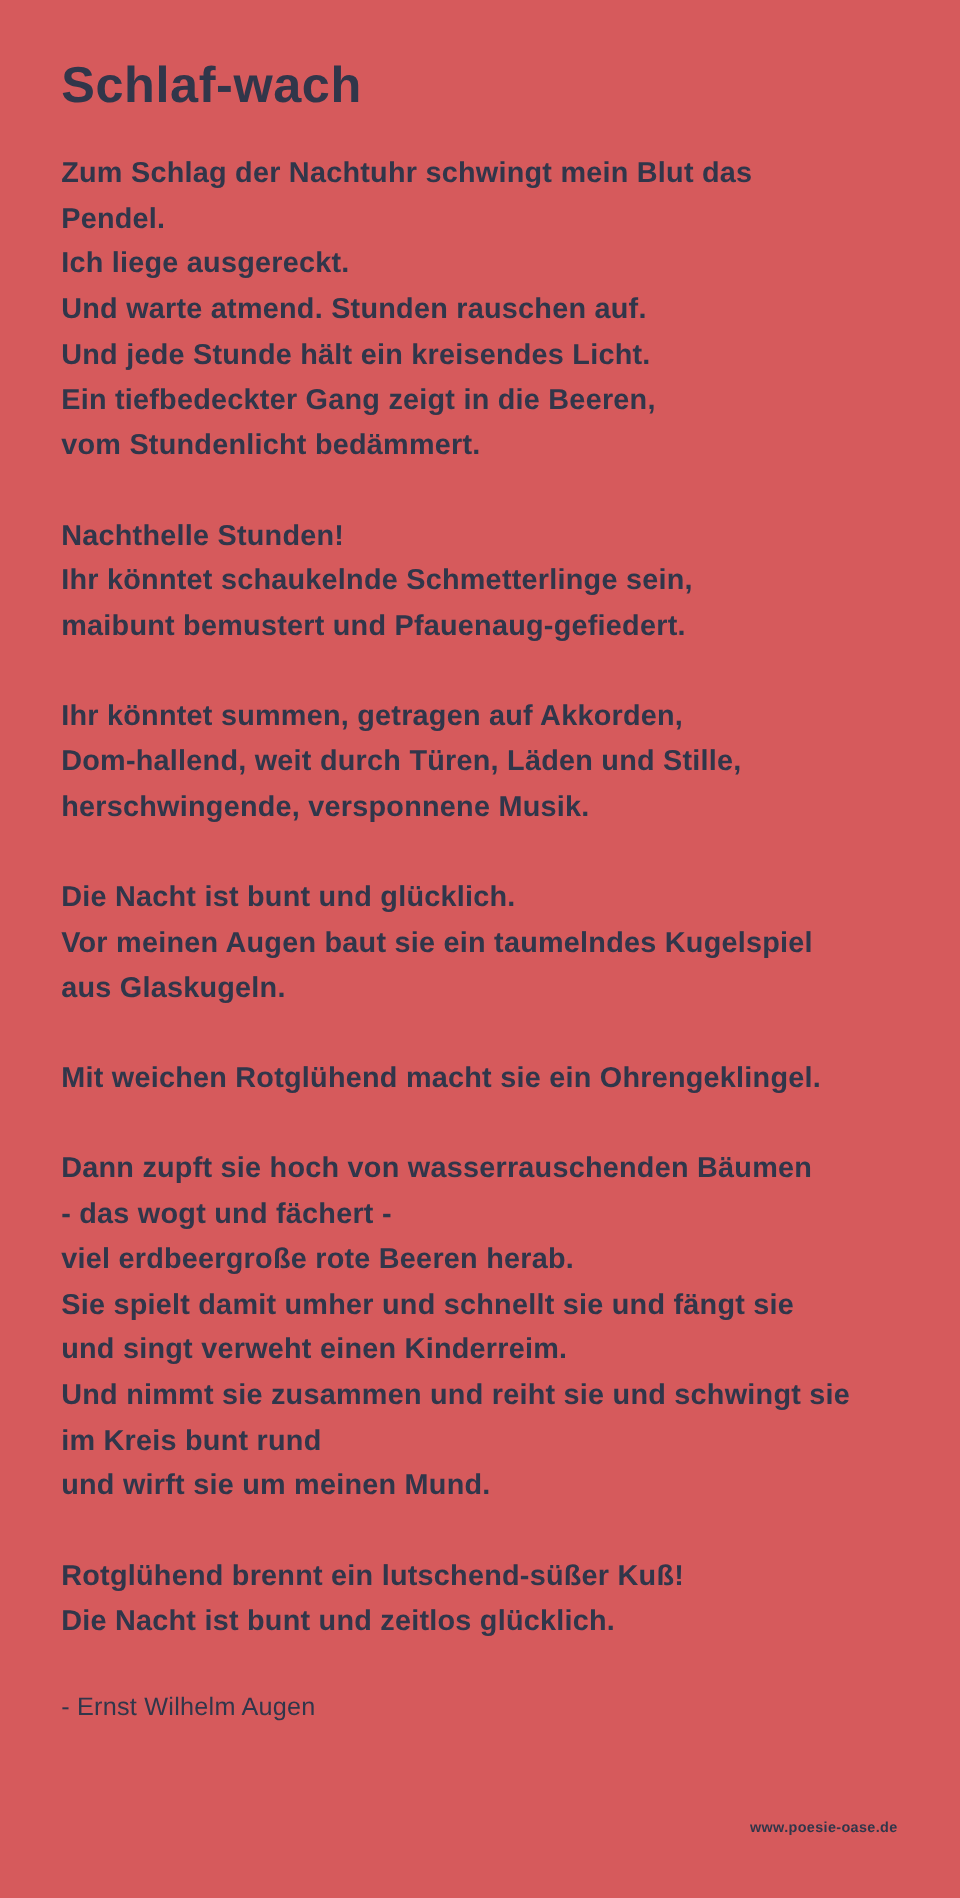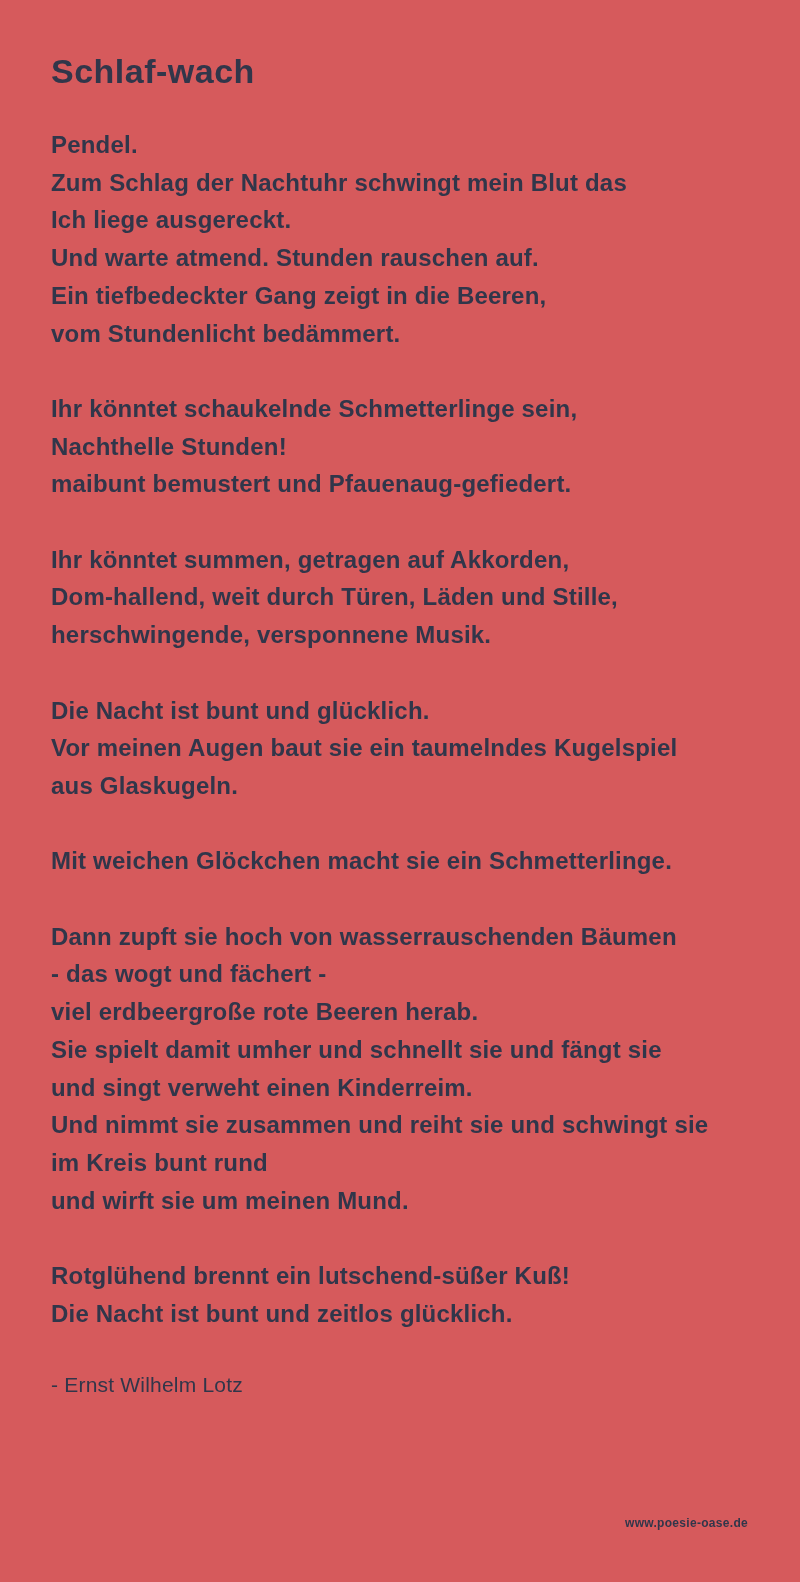--- a/index.html
+++ b/index.html
@@ -16,21 +16,21 @@
     position: relative;
     width: 800px;
     height: 1582px;
     overflow: hidden;
     color: var(--ink, #31364a);
     box-sizing: border-box;
     padding: 50px 50px 0 51px;
   }
   .title {
     margin: 0 0 34px 0;
-    font-size: 34px;
+    font-size: 42px;
     line-height: 42px;
     font-weight: 700;
     letter-spacing: 0.5px;
   }
   .poem {
     font-size: 24px;
     line-height: 37.7px;
     font-weight: 600;
     letter-spacing: 0.2px;
   }
@@ -57,64 +57,65 @@
   }
 </style>
 </head>
 <body>
 
 <div class="poster">
   <h1 class="title">Schlaf-wach</h1>
 
   <div class="poem">
     <div class="stanza">
+      <div class="line">Zum Schlag der Nachtuhr schwingt mein Blut das</div>
       <div class="line">Pendel.</div>
-      <div class="line">Zum Schlag der Nachtuhr schwingt mein Blut das</div>
       <div class="line">Ich liege ausgereckt.</div>
       <div class="line">Und warte atmend. Stunden rauschen auf.</div>
+      <div class="line">Und jede Stunde hält ein kreisendes Licht.</div>
       <div class="line">Ein tiefbedeckter Gang zeigt in die Beeren,</div>
       <div class="line">vom Stundenlicht bedämmert.</div>
     </div>
 
 
     <div class="stanza">
+      <div class="line">Nachthelle Stunden!</div>
       <div class="line">Ihr könntet schaukelnde Schmetterlinge sein,</div>
-      <div class="line">Nachthelle Stunden!</div>
       <div class="line">maibunt bemustert und Pfauenaug-gefiedert.</div>
     </div>
 
     <div class="stanza">
       <div class="line">Ihr könntet summen, getragen auf Akkorden,</div>
       <div class="line">Dom-hallend, weit durch Türen, Läden und Stille,</div>
       <div class="line">herschwingende, versponnene Musik.</div>
     </div>
 
     <div class="stanza">
       <div class="line">Die Nacht ist bunt und glücklich.</div>
       <div class="line">Vor meinen Augen baut sie ein taumelndes Kugelspiel</div>
       <div class="line">aus Glaskugeln.</div>
     </div>
 
     <div class="stanza">
-      <div class="line">Mit weichen Glöckchen macht sie ein Schmetterlinge.</div>
+      <div class="line">Mit weichen Rotglühend macht sie ein Ohrengeklingel.</div>
     </div>
 
     <div class="stanza">
       <div class="line">Dann zupft sie hoch von wasserrauschenden Bäumen</div>
       <div class="line">- das wogt und fächert -</div>
       <div class="line">viel erdbeergroße rote Beeren herab.</div>
       <div class="line">Sie spielt damit umher und schnellt sie und fängt sie</div>
       <div class="line">und singt verweht einen Kinderreim.</div>
       <div class="line">Und nimmt sie zusammen und reiht sie und schwingt sie</div>
       <div class="line">im Kreis bunt rund</div>
       <div class="line">und wirft sie um meinen Mund.</div>
     </div>
 
     <div class="stanza">
       <div class="line">Rotglühend brennt ein lutschend-süßer Kuß!</div>
       <div class="line">Die Nacht ist bunt und zeitlos glücklich.</div>
     </div>
   </div>
 
-  <div class="attribution">- Ernst Wilhelm Lotz</div>
+  <div class="attribution">- Ernst Wilhelm Augen</div>
 
   <div class="watermark">www.poesie-oase.de</div>
 </div>
 
 </body></html>

